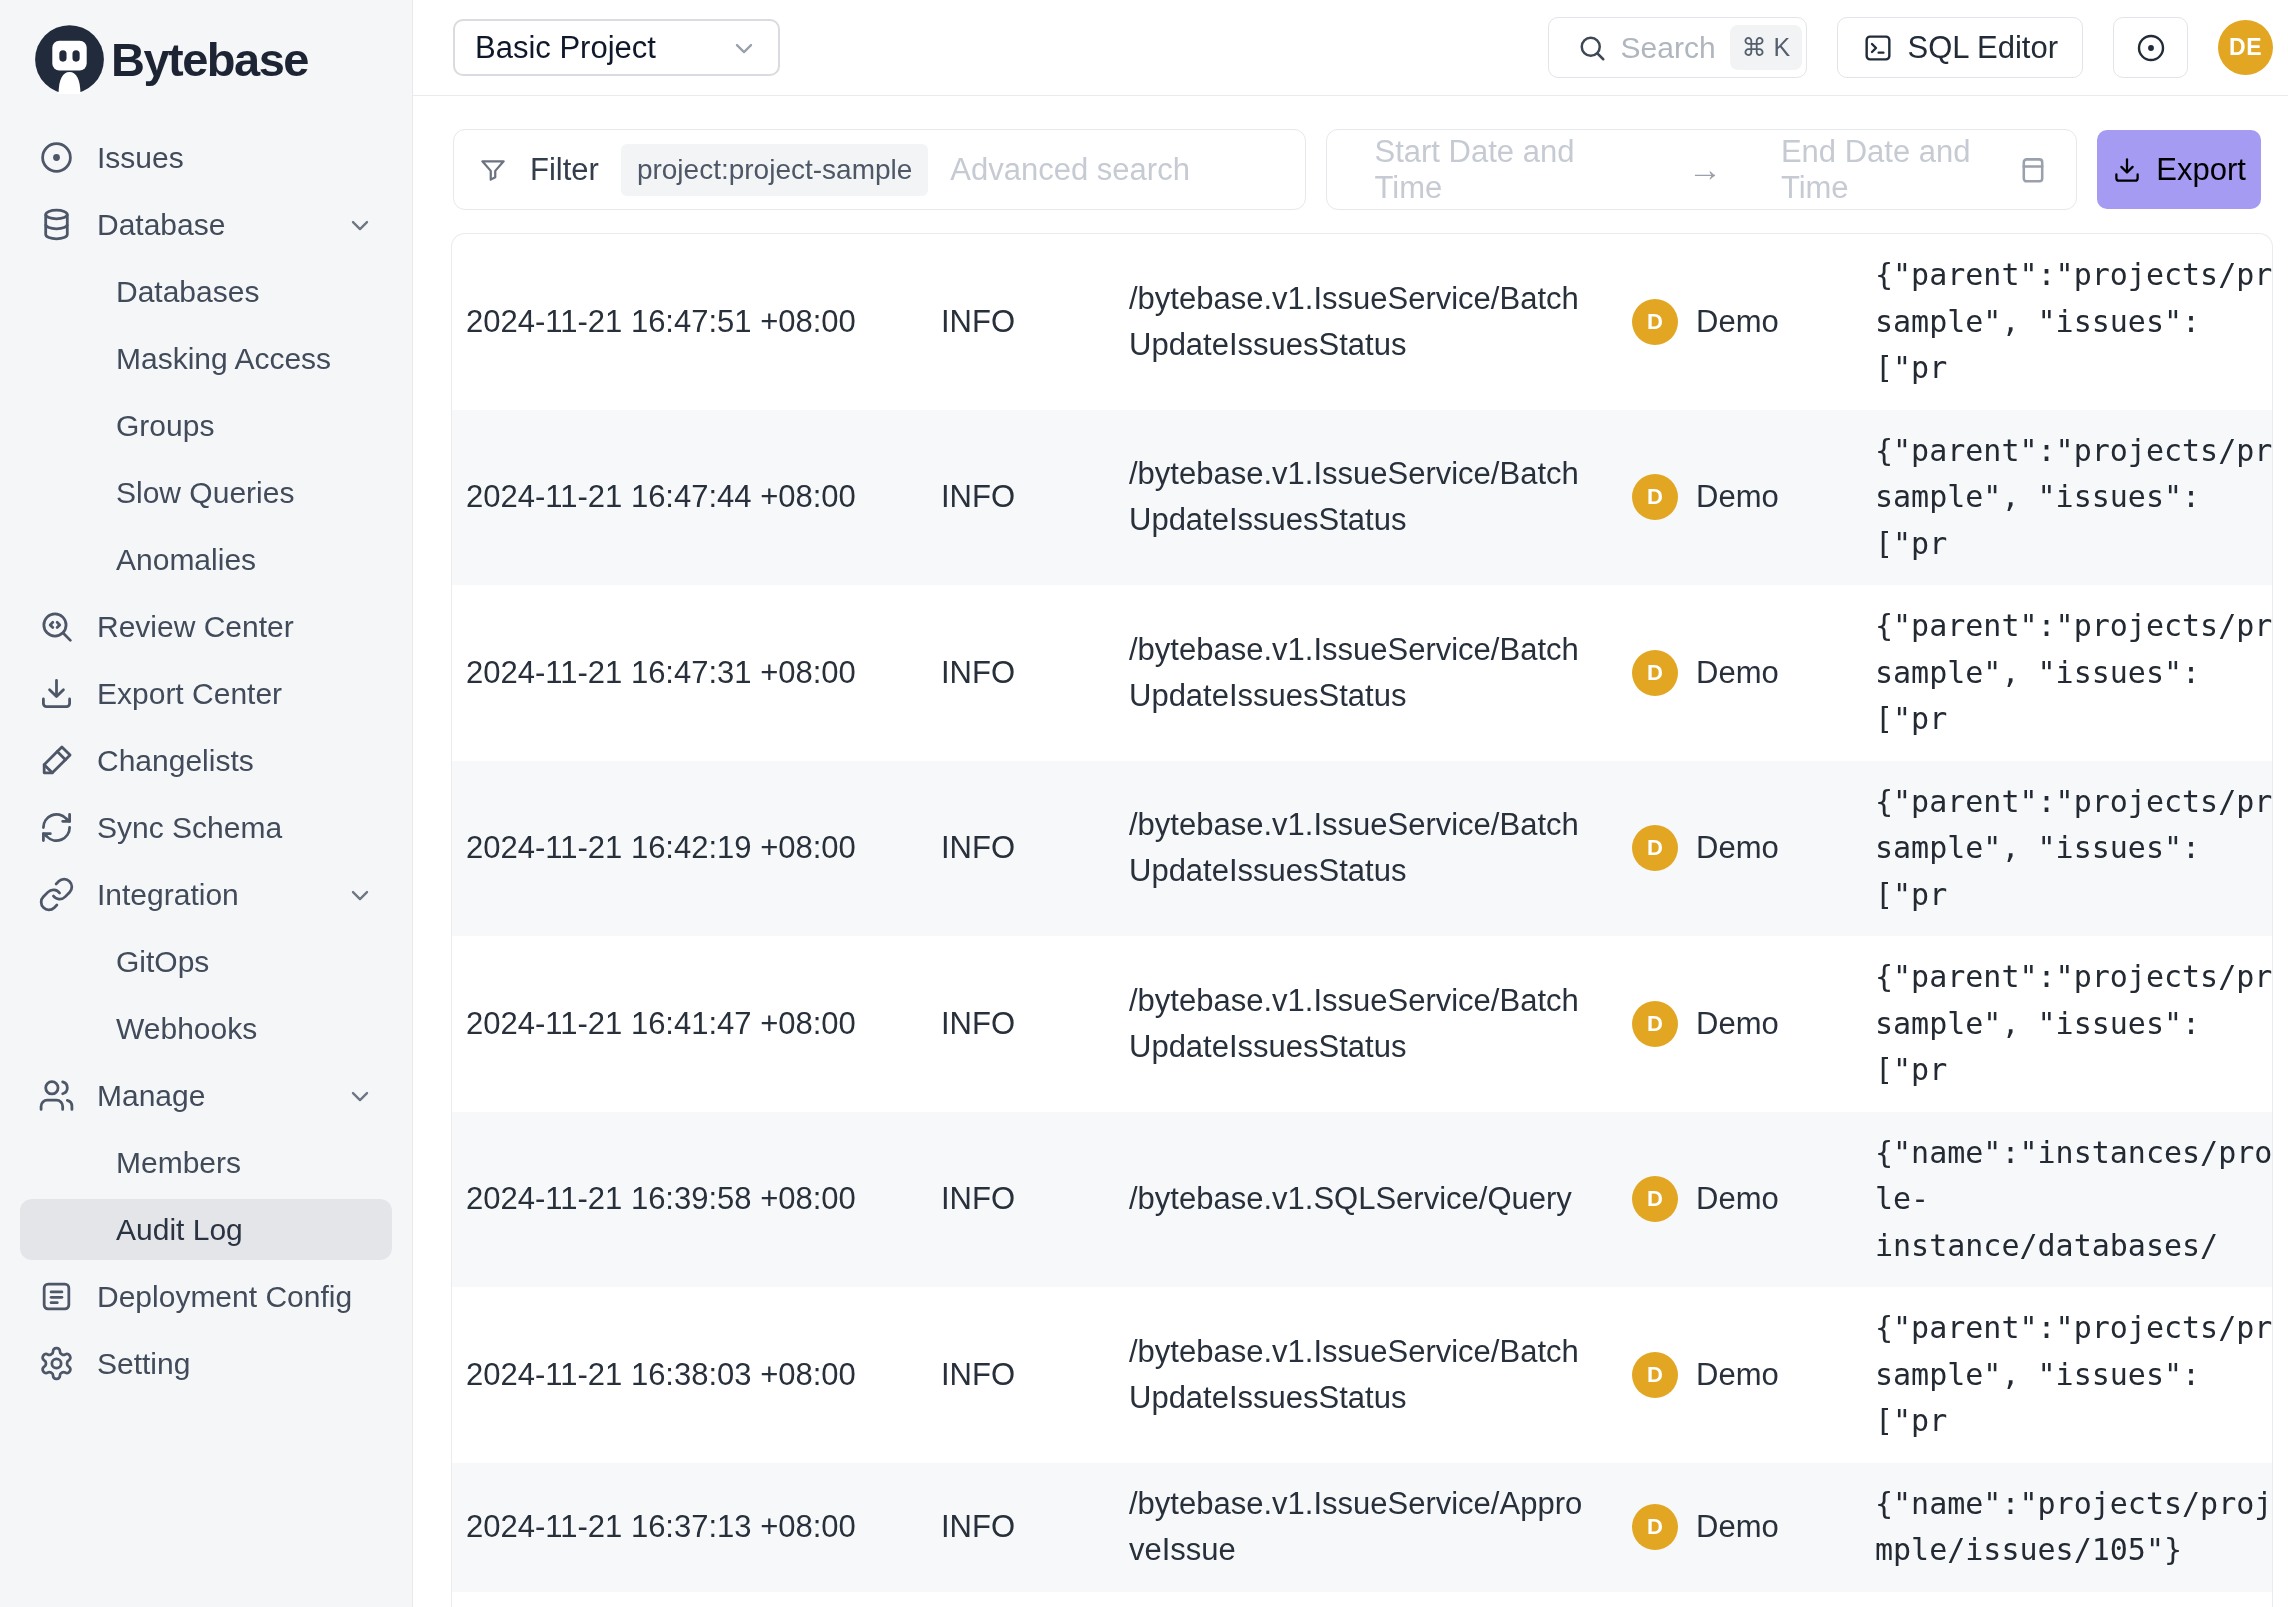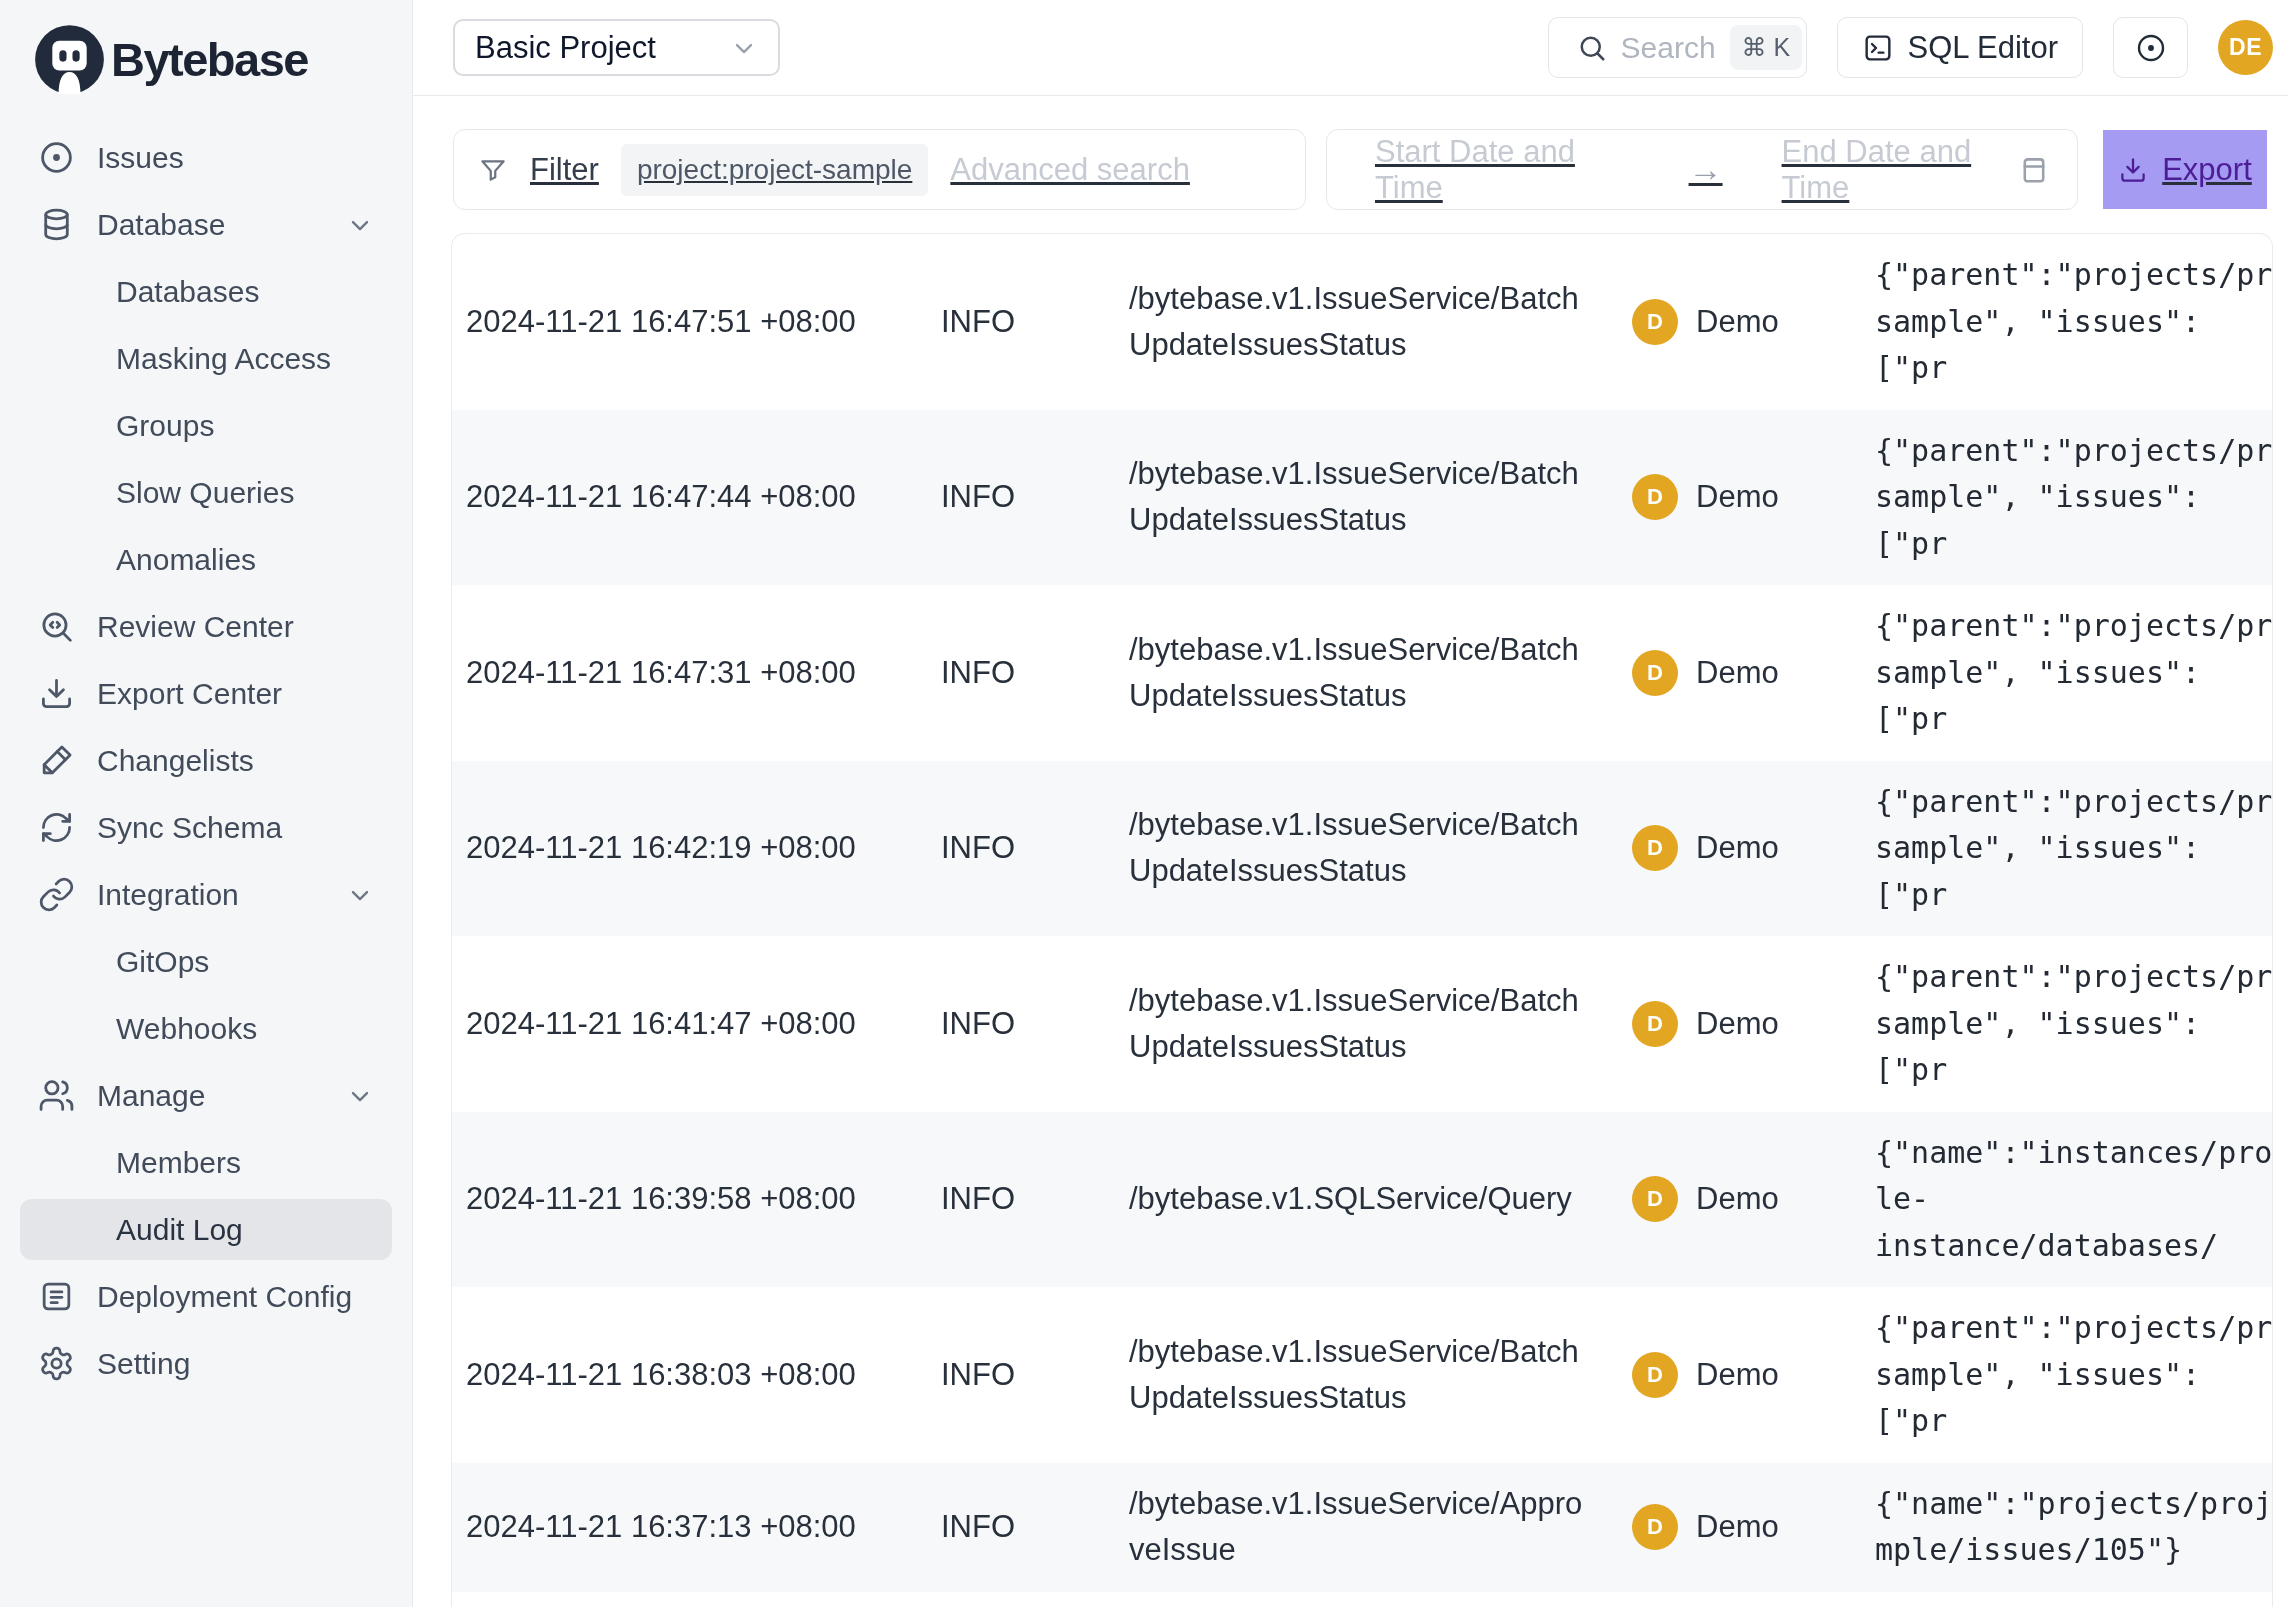--- a/index.html
+++ b/index.html
@@ -40,36 +40,36 @@
     align-items:center; gap:14px; padding:0 24px; font-size:31px; color:#222b38; cursor:pointer; }
   .sql-btn svg { width:32px; height:32px; }
   .icon-btn { width:75px; height:61px; border:1px solid #e2e4e9; border-radius:10px;
     display:flex; align-items:center; justify-content:center; cursor:pointer; color:#222b38; }
   .icon-btn svg { width:32px; height:32px; }
   .avatar { width:55px; height:55px; border-radius:50%; background:var(--amber,#e2a622);
     color:#fff; font-weight:700; font-size:23px; display:flex; align-items:center;
     justify-content:center; cursor:pointer; letter-spacing:0.5px; }
 
   
-  .filterbar { display:flex; align-items:center; gap:20px; padding:33px 22px 23px 40px;text-decoration:underline; }
+  .filterbar { display:flex; align-items:center; gap:20px; padding:33px 28px 23px 40px; }
   .filter-input { width:853px; height:81px; border:1px solid #e7e8ec; border-radius:12px;
     display:flex; align-items:center; gap:22px; padding:0 24px; cursor:text; }
   .filter-input svg { width:30px; height:30px; color:#6b7280; flex:0 0 30px; }
   .filter-label { font-size:31px; color:#333d4b; }
   .filter-chip { background:#f3f4f6; border-radius:6px; padding:10px 16px; font-size:28px; color:#4d5766; white-space:nowrap; }
   .adv-ph { font-size:31px; color:#c6cad2; }
   .date-input { width:752px; height:81px; border:1px solid #e7e8ec; border-radius:12px;
     display:flex; align-items:center; padding:0 26px; cursor:pointer; }
   .date-ph { font-size:31px; color:#c6cad2; }
   .date-start { margin-left:22px; }
   .date-arrow { color:#9aa1ac; font-size:34px; margin:0 59px 0 69px; }
   .cal { margin-left:auto; color:#9aa1ac; display:flex; }
   .cal svg { width:34px; height:34px; }
   .export-btn { margin-left:auto; width:164px; height:79px; background:var(--violet,#a59bf3);
-    border-radius:0; color:#4c1d95; font-size:31px; display:flex; align-items:center;
+    border-radius:10px; color:#000000; font-size:31px; display:flex; align-items:center;
     justify-content:center; gap:14px; cursor:pointer; border:none; }
   .export-btn svg { width:30px; height:30px; }
 
   
   .table-wrap { margin:0 16px 0 38px; border:1px solid #eaebef; border-bottom:none;
     border-radius:14px 14px 0 0; overflow:hidden; flex:1; }
   .thead, .trow { display:grid; grid-template-columns:475px 188px 487px 259px 1fr; }
   .thead { background:#f8f9fb; height:75px; align-items:center; font-size:31px; font-weight:700;
     color:#141c28; border-bottom:1px solid #eceef1; }
   .th { padding-left:14px; white-space:nowrap; }

